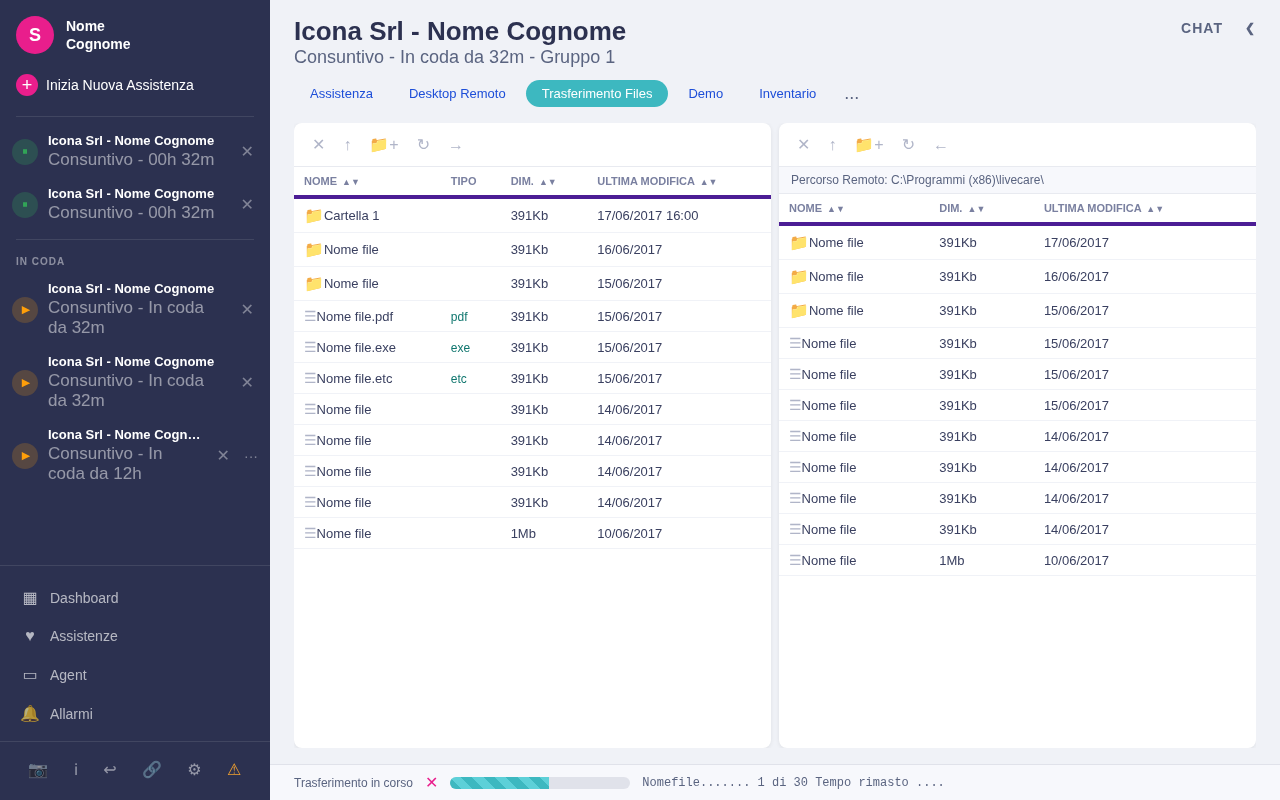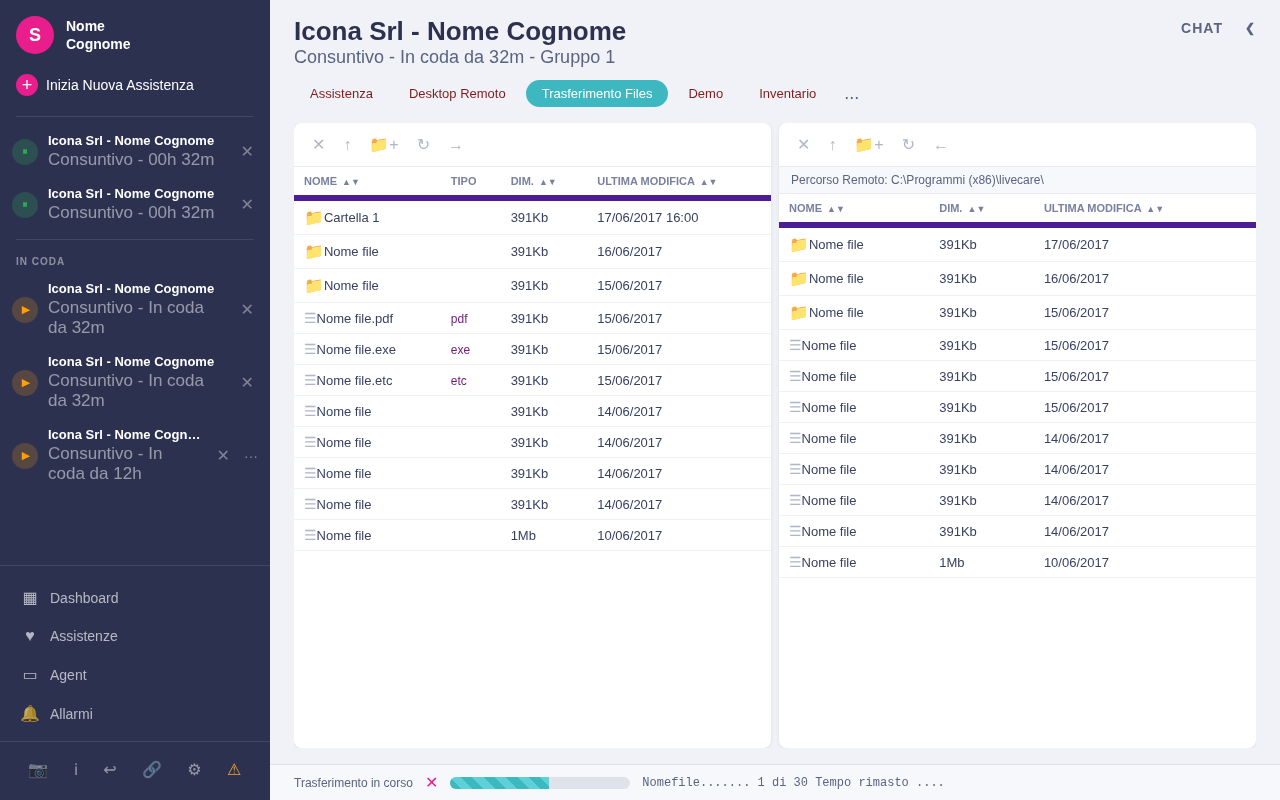--- a/index.html
+++ b/index.html
@@ -88,21 +88,21 @@
       padding-top: 4px;
     }
 
     
     #tabs-bar {
       display: flex; align-items: center; gap: 4px; padding: 12px 24px 0 24px;
       background: #f0f2f7;
     }
     .tab-item {
       padding: 6px 16px; border-radius: 20px; font-size: 13px; cursor: pointer;
-      color: #7f1d1d; font-weight: 500; border: none; background: none;
+      color: #1d4ed8; font-weight: 500; border: none; background: none;
     }
     .tab-item.active { background: #3db8c0; color: #fff; }
     .tab-more { font-size: 18px; color: #5a6480; cursor: pointer; padding: 0 8px; }
 
     
     #file-transfer-area {
       flex: 1; padding: 16px 24px; display: flex; flex-direction: column; overflow: hidden;
     }
     #panels-container {
       display: flex; gap: 8px; flex: 1; overflow: hidden;
@@ -123,27 +123,27 @@
     }
 
     .panel-path {
       padding: 6px 12px; background: #f7f8fc; font-size: 12px; color: #5a6480;
       border-bottom: 1px solid #e8eaf0;
     }
 
     .file-table { width: 100%; border-collapse: collapse; font-size: 13px; }
     .file-table th {
       text-align: left; padding: 8px 10px; color: #7a80a0; font-weight: 600; font-size: 11px;
-      border-bottom: 6px solid #4c1d95; background: #fff; white-space: nowrap;
+      border-bottom: 4px solid #4c1d95; background: #fff; white-space: nowrap;
     }
     .file-table th .sort-arrow { font-size: 9px; margin-left: 2px; }
     .file-table td { padding: 7px 10px; color: #3a4060; border-bottom: 1px solid #f0f2f7; }
     .folder-icon { color: #f0a030; font-size: 16px; }
     .doc-icon { color: #b0b5c8; font-size: 14px; }
-    .type-badge { color: #701a75; font-size: 12px; }
+    .type-badge { color: #0f766e; font-size: 12px; }
     .file-name-cell { display: flex; align-items: center; }
 
     .panel-scroll { overflow-y: auto; flex: 1; }
 
     
     #transfer-status-bar {
       background: #f7f8fc; border-top: 1px solid #e0e2ea;
       padding: 8px 24px; display: flex; align-items: center; gap: 12px; font-size: 12px; color: #5a6480;
     }
     #transfer-label { font-weight: 500; }

